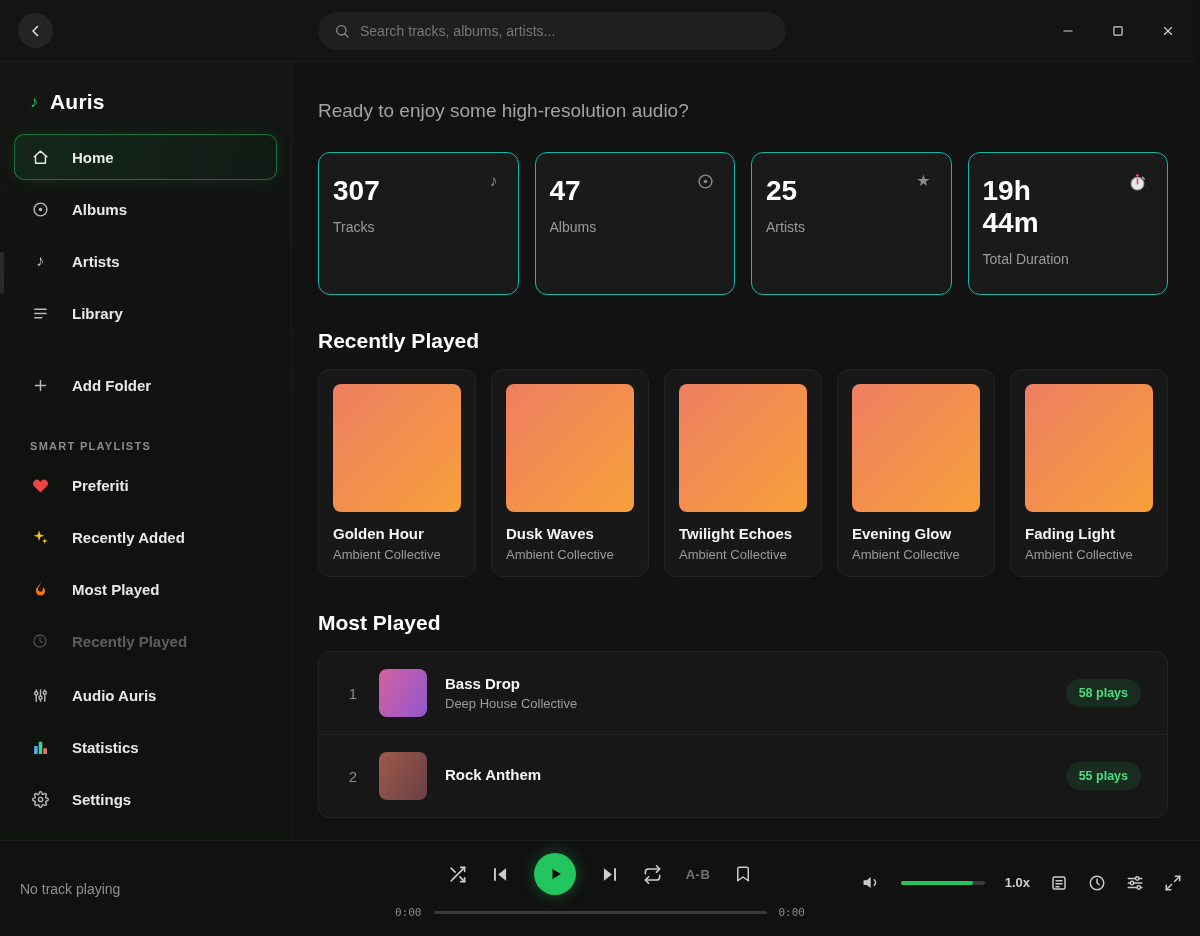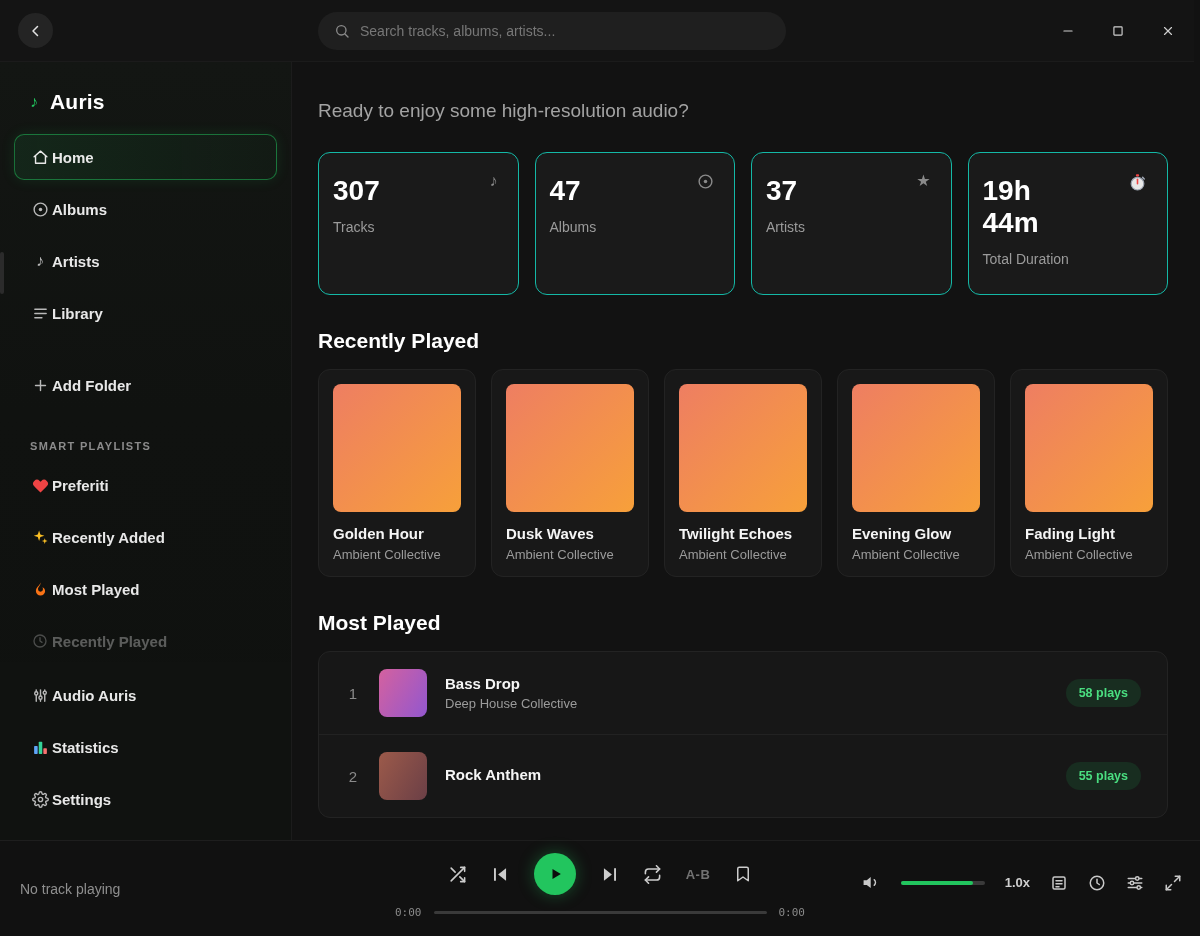--- a/index.html
+++ b/index.html
@@ -20,21 +20,21 @@
   .search input::placeholder { color:#777777; }
   .win-controls { position:absolute; right:16px; top:0; height:62px; display:flex; align-items:center; gap:30px; color:#cfcfcf; }
   .win-btn { width:20px; height:20px; display:flex; align-items:center; justify-content:center; cursor:pointer; }
 
   
   .sidebar { position:absolute; left:0; top:62px; width:292px; bottom:96px; background:linear-gradient(180deg,#131613 0%,#101210 45%,#0f110f 100%); border-right:1px solid #1c1c1c; overflow:hidden; z-index:20; }
   .logo { display:flex; align-items:center; gap:12px; padding:28px 30px 20px 30px; }
   .logo-note { color:#22c55e; font-size:19px; }
   .logo-name { font-size:21px; font-weight:bold; color:#ffffff; letter-spacing:.2px; }
   .nav { padding:0 14px; }
-  .nav-item { display:flex; align-items:center; gap:3px; padding:13px 16px; border-radius:10px; border:1px solid transparent; color:#e8e8e8; font-size:15px; font-weight:bold; margin-bottom:6px; cursor:pointer; }
+  .nav-item { display:flex; align-items:center; gap:23px; padding:13px 16px; border-radius:10px; border:1px solid transparent; color:#e8e8e8; font-size:15px; font-weight:bold; margin-bottom:6px; cursor:pointer; }
   .nav-item .nicon { width:18px; height:18px; color:#b9b9b9; display:flex; align-items:center; justify-content:center; }
   .nav-item.active { background:linear-gradient(90deg,rgba(34,197,94,.10),rgba(34,197,94,.03)); border:1px solid rgba(34,197,94,.5); box-shadow:0 0 14px rgba(34,197,94,.12); }
   .nav-item.active .nicon { color:#e8e8e8; }
   .add-folder { margin-top:26px; }
   .section-label { padding:26px 30px 10px 30px; font-size:11px; font-weight:bold; letter-spacing:1.3px; color:#8b8b8b; }
   .pl-item .nicon { font-size:15px; }
   .faded { opacity:.35; }
   .sidebar-bottom { position:absolute; left:0; right:0; bottom:0; background:#101210; padding:10px 14px 12px 14px; }
   .scroll-thumb { position:absolute; left:0; top:190px; width:4px; height:42px; border-radius:2px; background:#2b2b2b; }
 
@@ -263,21 +263,21 @@
       <div class="stat-value">47</div>
       <div class="stat-label">Albums</div>
       <span class="stat-icon">
         <svg class="i" width="17" height="17" viewBox="0 0 24 24">
             <circle cx="12" cy="12" r="9"></circle>
             <circle cx="12" cy="12" r="2.5" fill="currentColor" stroke="none"></circle>
           </svg>
       </span>
     </div>
     <div class="stat-card">
-      <div class="stat-value">37</div>
+      <div class="stat-value">25</div>
       <div class="stat-label">Artists</div>
       <span class="stat-icon glyph-icon">★</span>
     </div>
     <div class="stat-card">
       <div class="stat-value">
         <span>19h</span>
         <span>44m</span>
       </div>
       <div class="stat-label">Total Duration</div>
       <span class="stat-icon">

